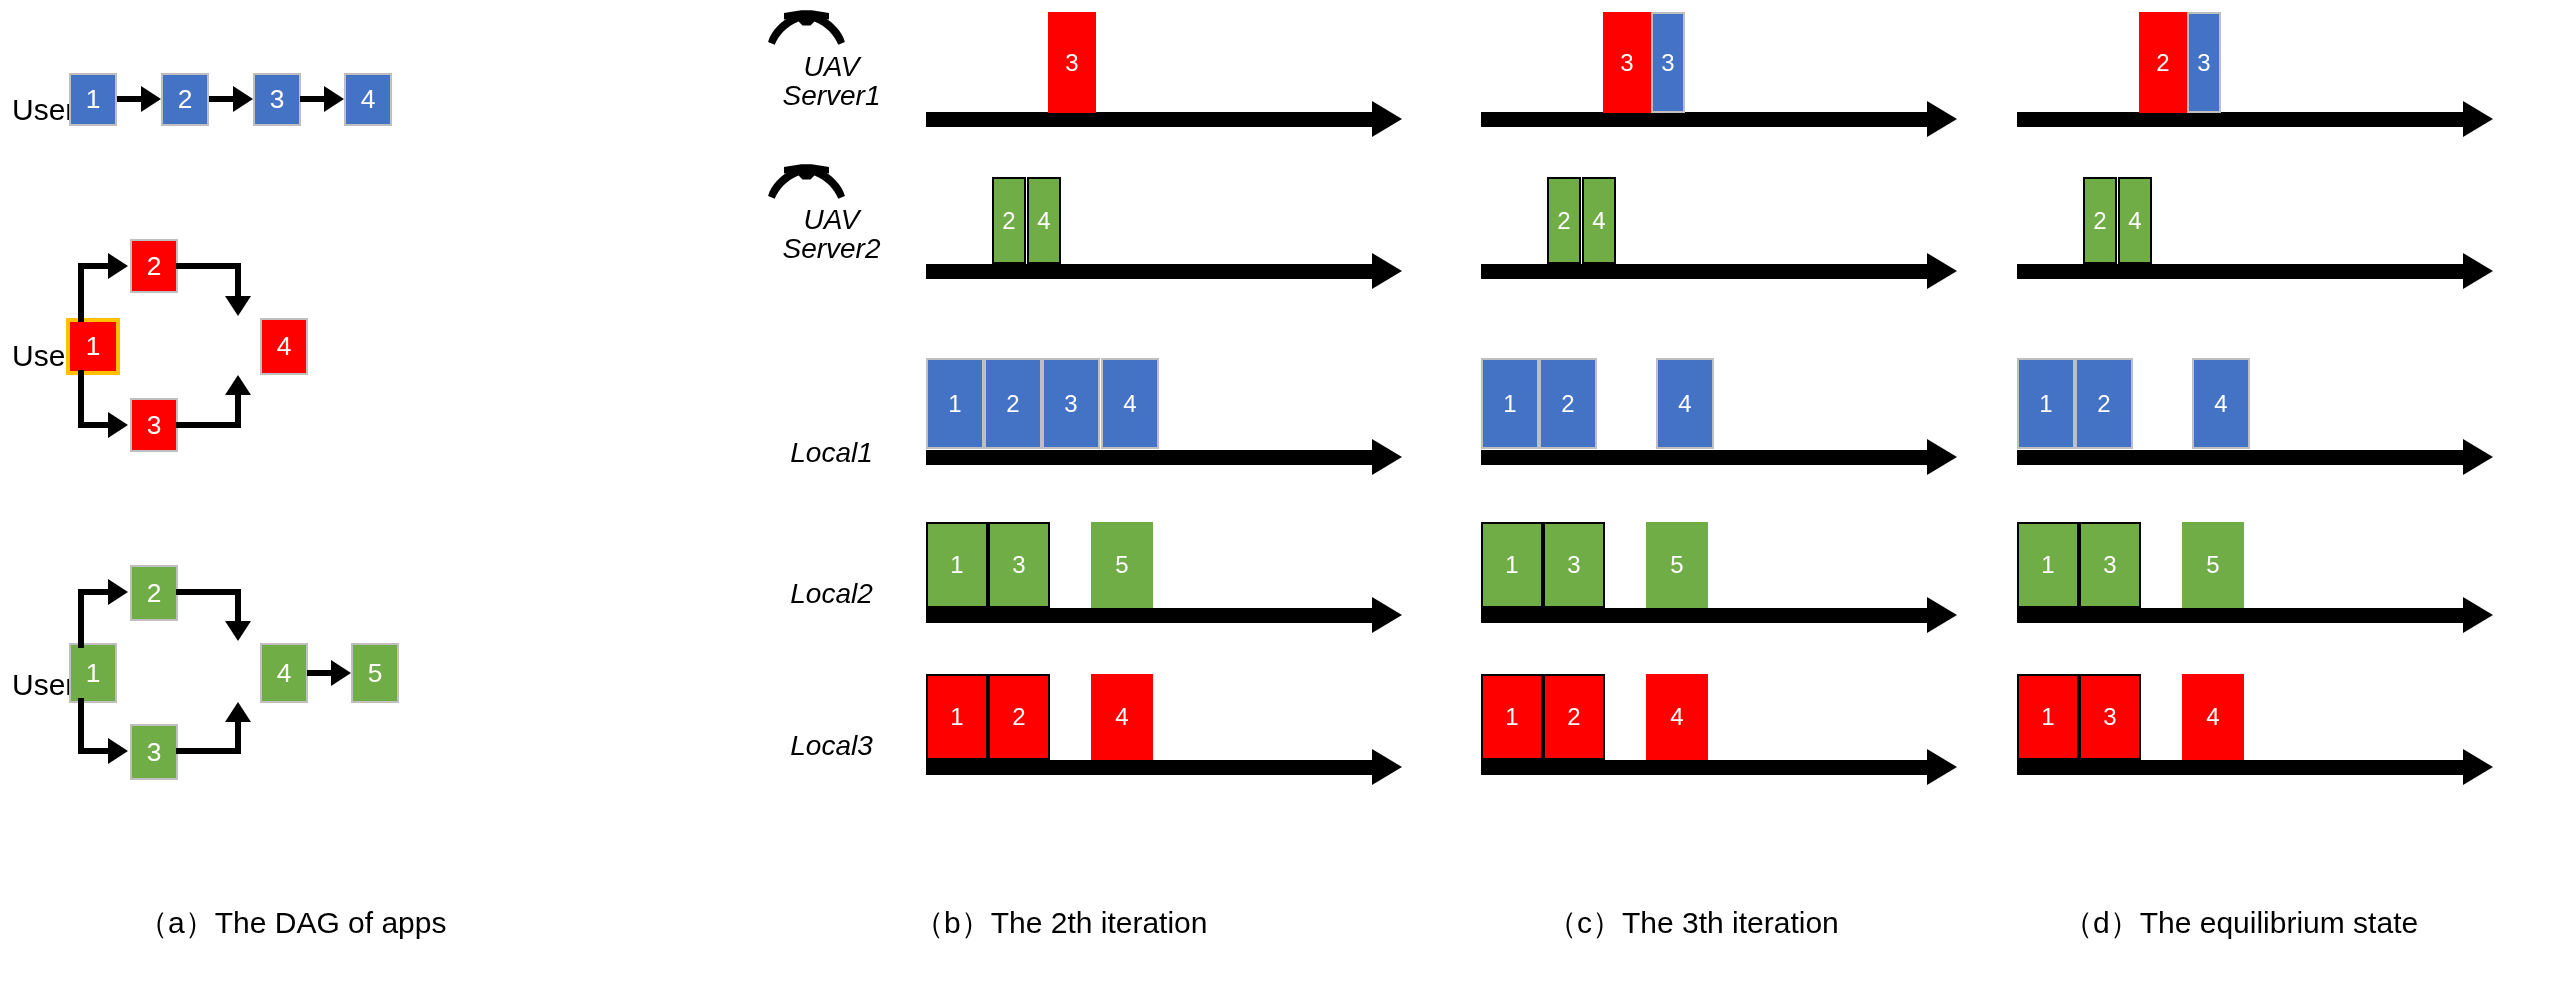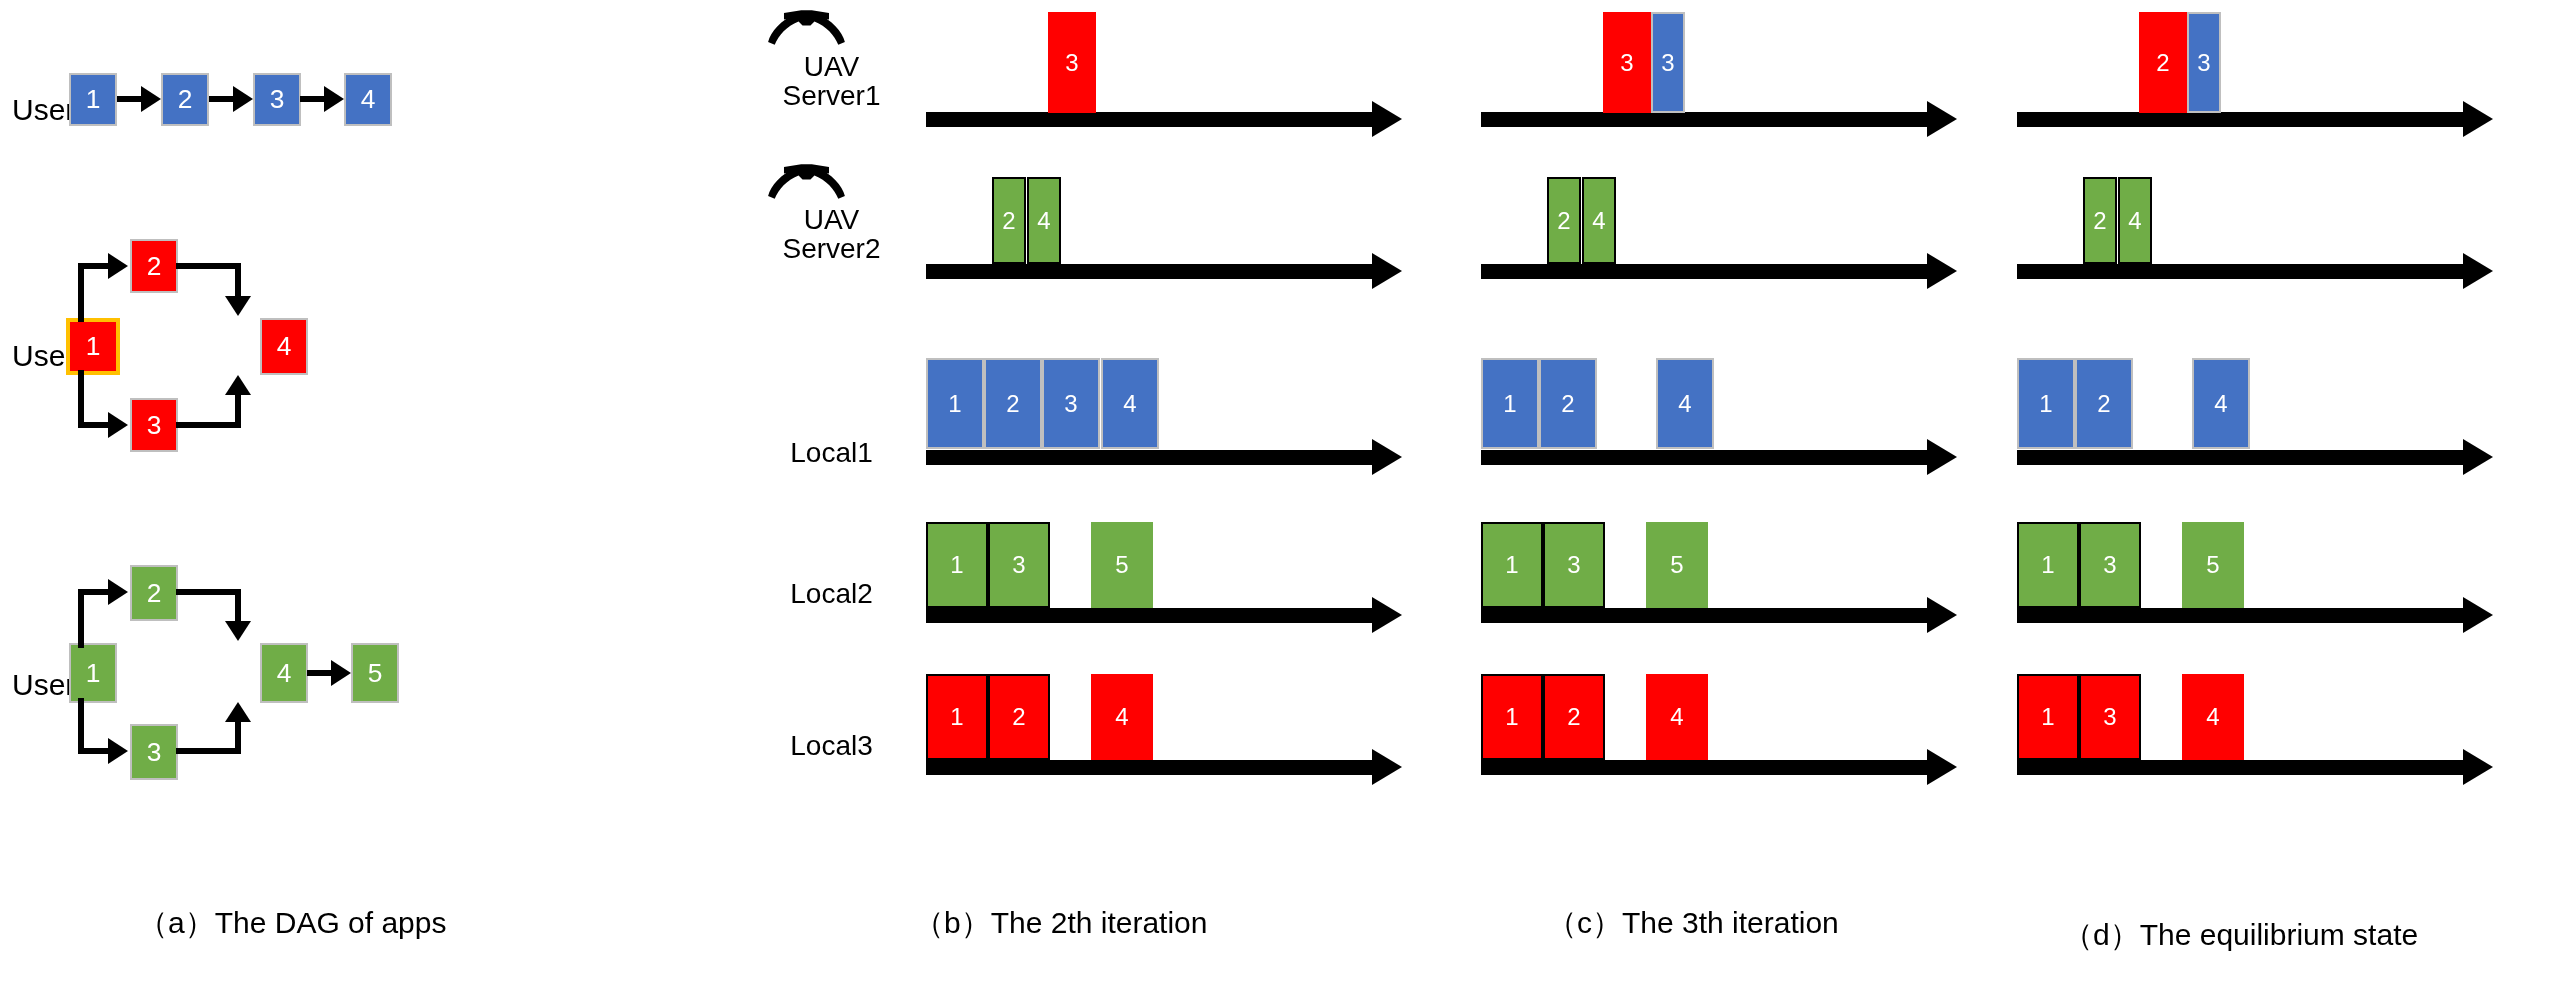--- a/index.html
+++ b/index.html
@@ -141,21 +141,21 @@
   <div class="arrowD" style="left:225px;top:621px;"></div>
 
   <div class="hline" style="left:176px;top:748px;width:65px;"></div>
   <div class="vline" style="left:235px;top:719px;height:31px;"></div>
   <div class="arrowU" style="left:225px;top:702px;"></div>
 
   <div class="hline" style="left:307px;top:670px;width:25px;"></div>
   <div class="arrowR" style="left:331px;top:660px;"></div>
 </div>
 
-<div class="abs" style="left:754px;top:0;width:172px;height:860px;">
+<div class="abs" style="left:754px;top:0;width:172px;height:860px;font-style:italic;">
 
   <svg class="uav" viewBox="0 0 128 74" style="left:10px;top:5.3px;">
     <path d="M6 56 C10 40 26 22 48 14 L60 10 L68 10 L80 14 C102 22 118 40 122 56
              L112 60 C106 46 94 32 76 25 L70 31 L58 31 L52 25 C34 32 22 46 16 60 Z" fill="#000"></path>
     <path d="M30 12 L56 8 L72 8 L98 12 L98 22 L72 18 L56 18 L30 22 Z" fill="#000"></path>
   </svg>
   <div class="rowlab" style="left:0;top:52px;width:155px;">
     <div>UAV</div>
     <div>Server1</div>
   </div>
@@ -294,14 +294,14 @@
     <div class="head" style="left:446px;"></div>
   </div>
   <div class="tblk red bk" style="left:0;top:674px;width:62px;height:86px;">1</div>
   <div class="tblk red bk" style="left:62px;top:674px;width:62px;height:86px;">3</div>
   <div class="tblk red" style="left:165px;top:674px;width:62px;height:86px;">4</div>
 </div>
 
 <div class="cap" style="left:118px;top:903px;margin-left:20px;">（a）The DAG of apps</div>
 <div class="cap" style="left:914px;top:903px;">（b）The 2th iteration</div>
 <div class="cap" style="left:1547px;top:903px;">（c）The 3th iteration</div>
-<div class="cap" style="left:2063px;top:903px;margin-top:12px;">（d）The equilibrium state</div>
+<div class="cap" style="left:2063px;top:903px;">（d）The equilibrium state</div>
 
 
 </body></html>

